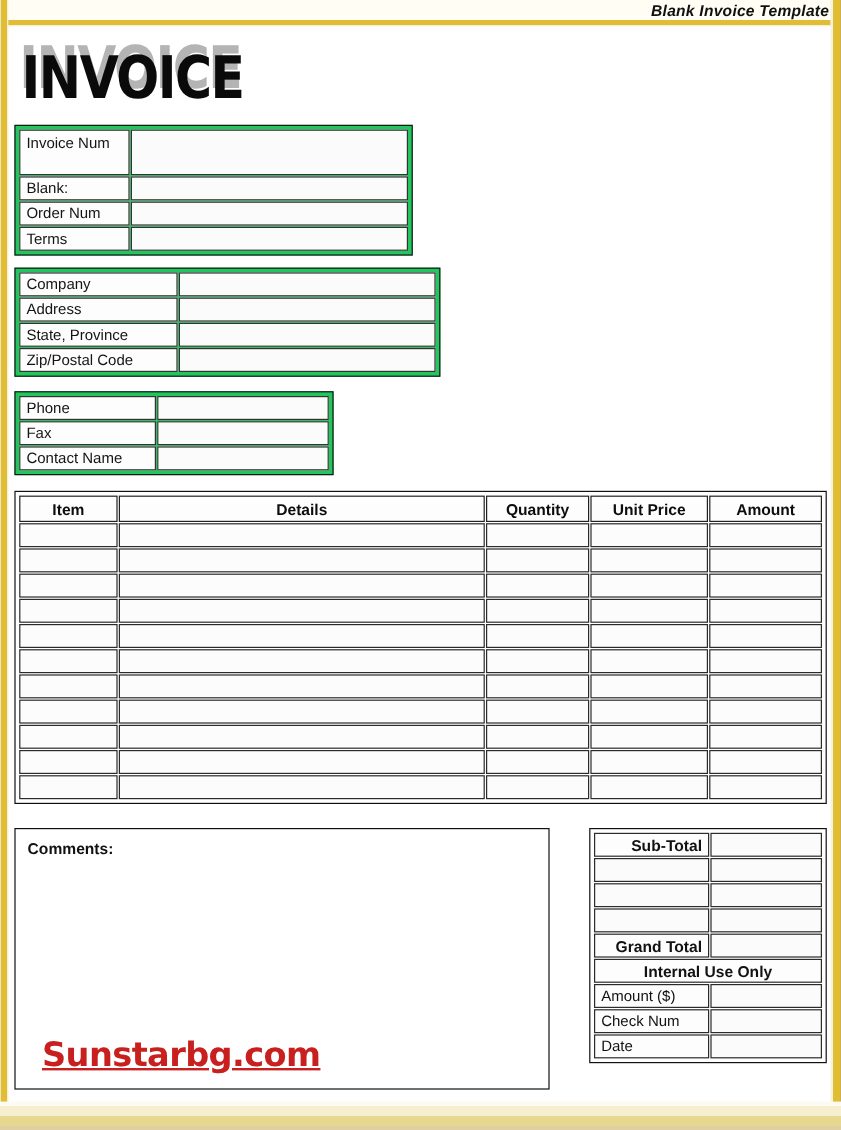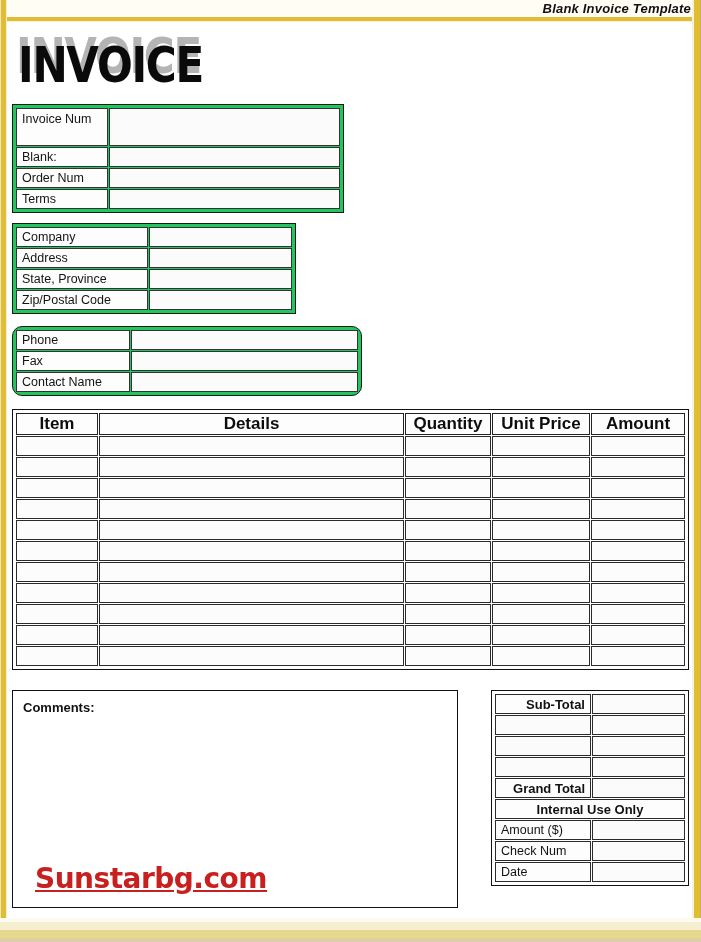--- a/index.html
+++ b/index.html
@@ -112,22 +112,22 @@
   }
   .field-block td.tall {
     height: 38px;
     vertical-align: top;
     padding-top: 3px;
     white-space: normal;
     line-height: 15px;
   }
 
   #block-invoice { left: 12px;  top: 104px; width: 332px; }
-  #block-company { left: 12px;  top: 223px; width: 284px; }
-  #block-contact { left: 12px;  top: 326px; width: 350px; border-radius: 10px; }
+  #block-company { left: 12px;  top: 223px; width: 355px; }
+  #block-contact { left: 12px;  top: 326px; width: 266px; }
 
   
   #items {
     position: absolute;
     left: 12px;
     top: 409px;
     width: 677px;
     border: 1.5px solid #111111;
     box-sizing: border-box;
     padding: 2px;
@@ -135,21 +135,21 @@
   }
   #items table {
     border-collapse: separate;
     border-spacing: 1px;
     width: 100%;
     table-layout: fixed;
   }
   #items th {
     border: 1.3px solid #222222;
     height: 22px;
-    font-size: 17px;
+    font-size: 13px;
     font-weight: bold;
     color: #0d0d0d;
     background: #fdfdfd;
     text-align: center;
     box-sizing: border-box;
     padding: 0;
   }
   #items td {
     border: 1.3px solid #2b2b2b;
     height: 20px;

